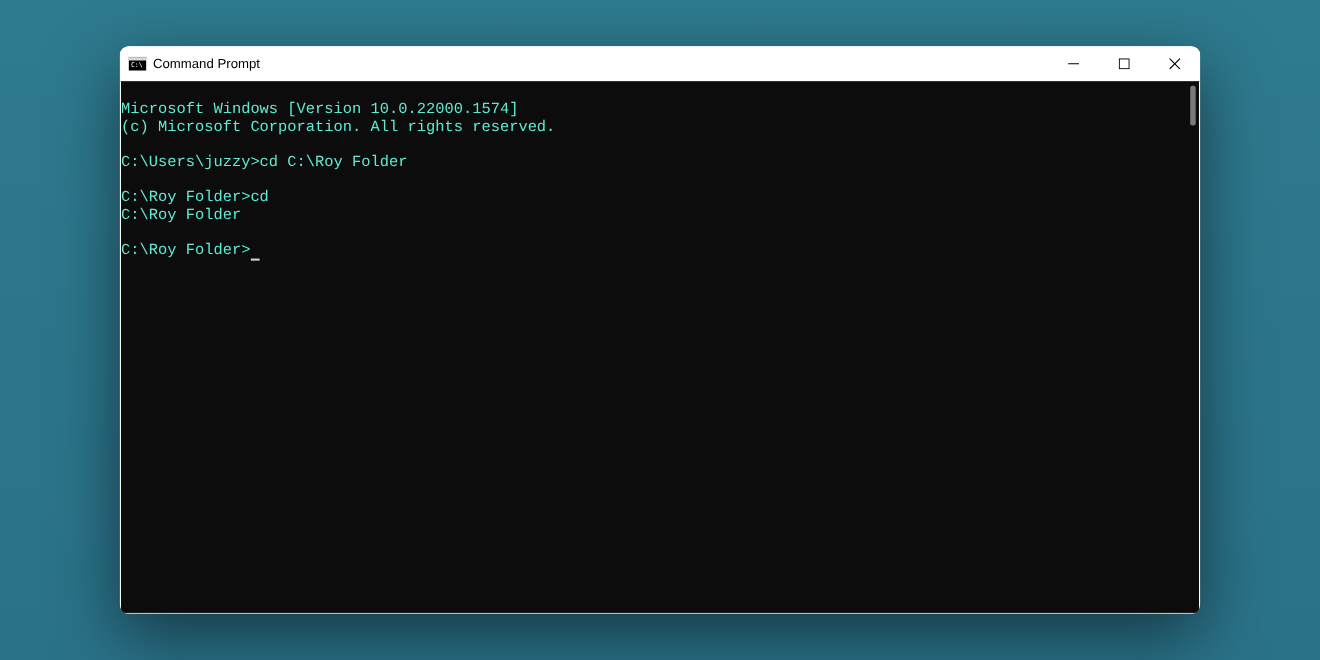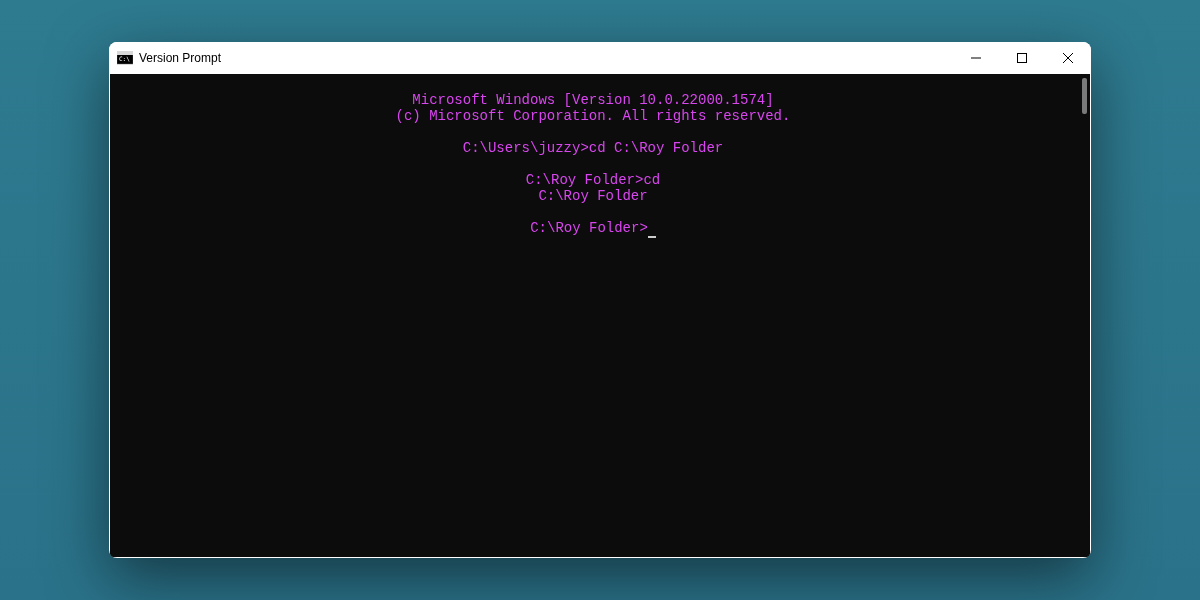--- a/index.html
+++ b/index.html
@@ -63,27 +63,26 @@
     .terminal-wrap {
       flex: 1;
       display: flex;
       background: #0c0c0c;
       border: 1px solid #fff;
       border-top: none;
     }
     .terminal {
       flex: 1;
       background: #0c0c0c;
-      color: #d946ef;
+      color: #5eead4;
       font-family: Consolas, "Courier New", monospace;
       font-size: 14px;
       line-height: 16px;
       white-space: pre;
       padding: 2px 0 0 0;
-      text-align: center;
     }
     .terminal .line { white-space: pre; }
     .cursor {
       display: inline-block;
       width: 8px;
       height: 2px;
       background: #cccccc;
       vertical-align: -1px;
       margin-left: 0;
       position: relative;
@@ -110,21 +109,21 @@
 <div class="window">
   <div class="titlebar">
     <div class="title-left">
       <span class="app-icon">
         <svg width="16" height="16" viewBox="0 0 16 16">
           <rect x="0" y="2" width="16" height="12" fill="#000" stroke="#666" stroke-width="0.5"></rect>
           <rect x="0" y="2" width="16" height="3" fill="#d8d8d8"></rect>
           <text x="2" y="11" font-size="6" fill="#fff" font-family="monospace">C:\</text>
         </svg>
       </span>
-      <span class="app-title">Version Prompt</span>
+      <span class="app-title">Command Prompt</span>
     </div>
     <div class="window-controls">
       <div class="ctrl">
         <svg width="10" height="10" viewBox="0 0 10 10">
             <line x1="0" y1="5" x2="10" y2="5" stroke="#000" stroke-width="1"></line>
           </svg>
       </div>
       <div class="ctrl">
         <svg width="10" height="10" viewBox="0 0 10 10">
             <rect x="0.5" y="0.5" width="9" height="9" fill="none" stroke="#000" stroke-width="1"></rect>

